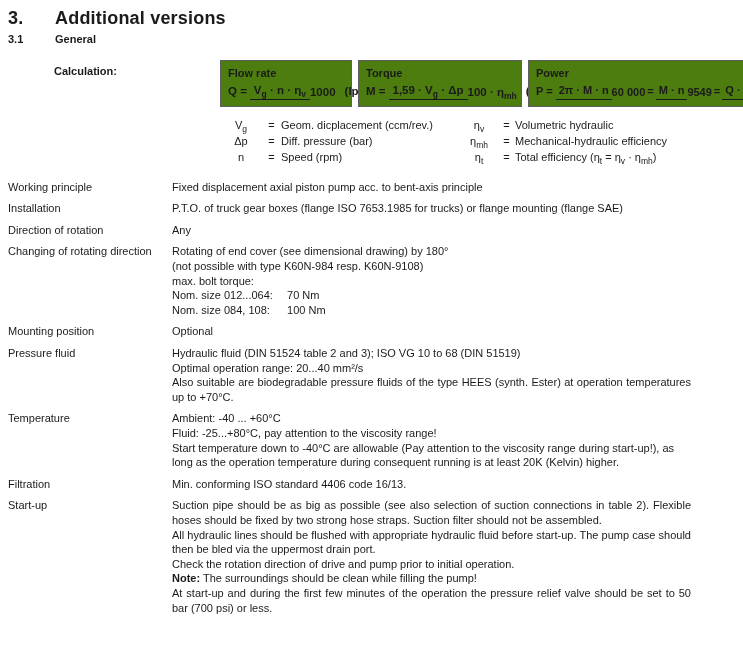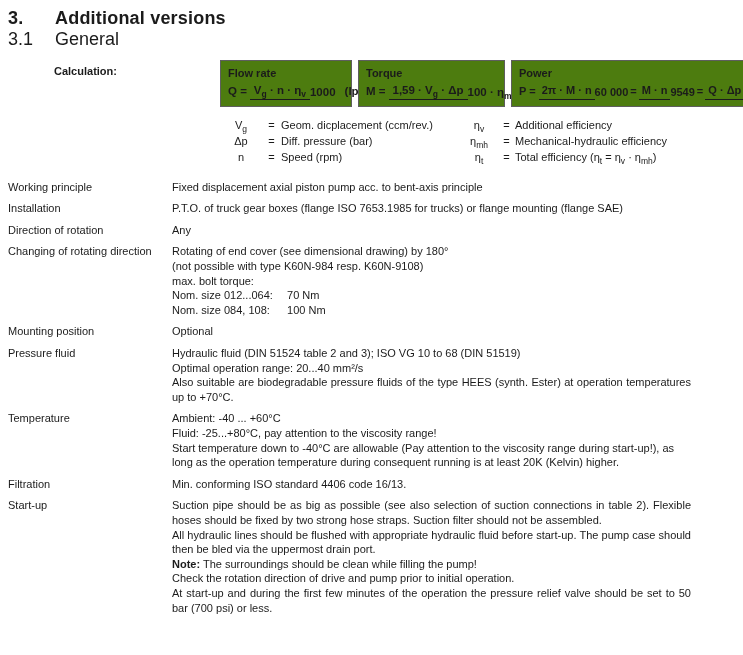--- a/index.html
+++ b/index.html
@@ -8,29 +8,29 @@
     padding:8px 4px 0 8px;background:#fff;color:#1b1b1b;
     font-family:"Liberation Sans","DejaVu Sans",sans-serif;
     font-size:11px;line-height:14.6px;overflow:hidden;
   }
   
   .h1-row{display:flex;}
   .h1-row .h-num{width:47px;flex:none;}
   .h1-row span{font-weight:bold;font-size:18px;line-height:21px;letter-spacing:.2px;}
   .h2-row{display:flex;margin-top:2px;}
   .h2-row .h-num{width:47px;flex:none;}
-  .h2-row span{font-weight:normal;font-size:18px;line-height:16px;}
+  .h2-row span{font-weight:bold;font-size:11px;line-height:16px;}
   
   .calc{display:flex;margin-top:13px;}
   .calc-label{margin-left:46px;width:166px;flex:none;font-weight:bold;padding-top:4px;}
   .calc-content{flex:1;}
   .boxes{display:flex;gap:6px;}
   .fbox{border:1.5px solid #5e5e5e;box-sizing:border-box;padding:5px 7px 6px;background:#4d7c0f;font-weight:bold;}
   .box-flow{width:132px;}
-  .box-torque{width:147px;}
+  .box-torque{width:164px;}
   .box-power{width:235px;}
   .fbox-title{margin-bottom:2px;}
   .formula-row{display:flex;align-items:center;font-size:11.5px;white-space:nowrap;}
   .box-power .formula-row{font-size:11px;}
   .formula-row .lhs{margin-right:3px;}
   .formula-row .unit{margin-left:9px;}
   .formula-row .feq{margin:0 3px;}
   .box-power .feq{margin:0 2px;}
   .frac{display:inline-flex;flex-direction:row;align-items:center;}
   .frac .num{display:block;border-bottom:1px solid #1b1b1b;padding:0 4px 1.5px;text-align:center;}
@@ -137,21 +137,21 @@
           <div class="def-row">
             <span class="def-sym"><span>n</span><sub></sub></span>
             <span class="def-eq">=</span>
             <span class="def-desc">Speed (rpm)</span>
           </div>
         </div>
         <div class="defs-col defs-right">
           <div class="def-row">
             <span class="def-sym"><span>η</span><sub>v</sub></span>
             <span class="def-eq">=</span>
-            <span class="def-desc">Additional efficiency</span>
+            <span class="def-desc">Volumetric hydraulic</span>
           </div>
           <div class="def-row">
             <span class="def-sym"><span>η</span><sub>mh</sub></span>
             <span class="def-eq">=</span>
             <span class="def-desc">Mechanical-hydraulic efficiency</span>
           </div>
           <div class="def-row">
             <span class="def-sym"><span>η</span><sub>t</sub></span>
             <span class="def-eq">=</span>
             <span class="def-desc"><span>Total efficiency (η</span><sub>t</sub><span> = η</span><sub>v</sub><span> · η</span><sub>mh</sub><span>)</span></span>
@@ -221,20 +221,20 @@
     <div class="spec">
       <div class="spec-label">Filtration</div>
       <div class="spec-body">Min. conforming ISO standard 4406 code 16/13.</div>
     </div>
 
     <div class="spec">
       <div class="spec-label">Start-up</div>
       <div class="spec-body">
         <div class="just">Suction pipe should be as big as possible (see also selection of suction connections in table 2). Flexible hoses should be fixed by two strong hose straps. Suction filter should not be assembled.</div>
         <div class="just">All hydraulic lines should be flushed with appropriate hydraulic fluid before start-up. The pump case should then be bled via the uppermost drain port.</div>
+        <div>Check the rotation direction of drive and pump prior to initial operation.</div>
         <div><span class="bold">Note:</span><span> The surroundings should be clean while filling the pump!</span></div>
-        <div>Check the rotation direction of drive and pump prior to initial operation.</div>
         <div class="just">At start-up and during the first few minutes of the operation the pressure relief valve should be set to 50 bar (700 psi) or less.</div>
       </div>
     </div>
 
   </section>
 </div>
 
 </body></html>

